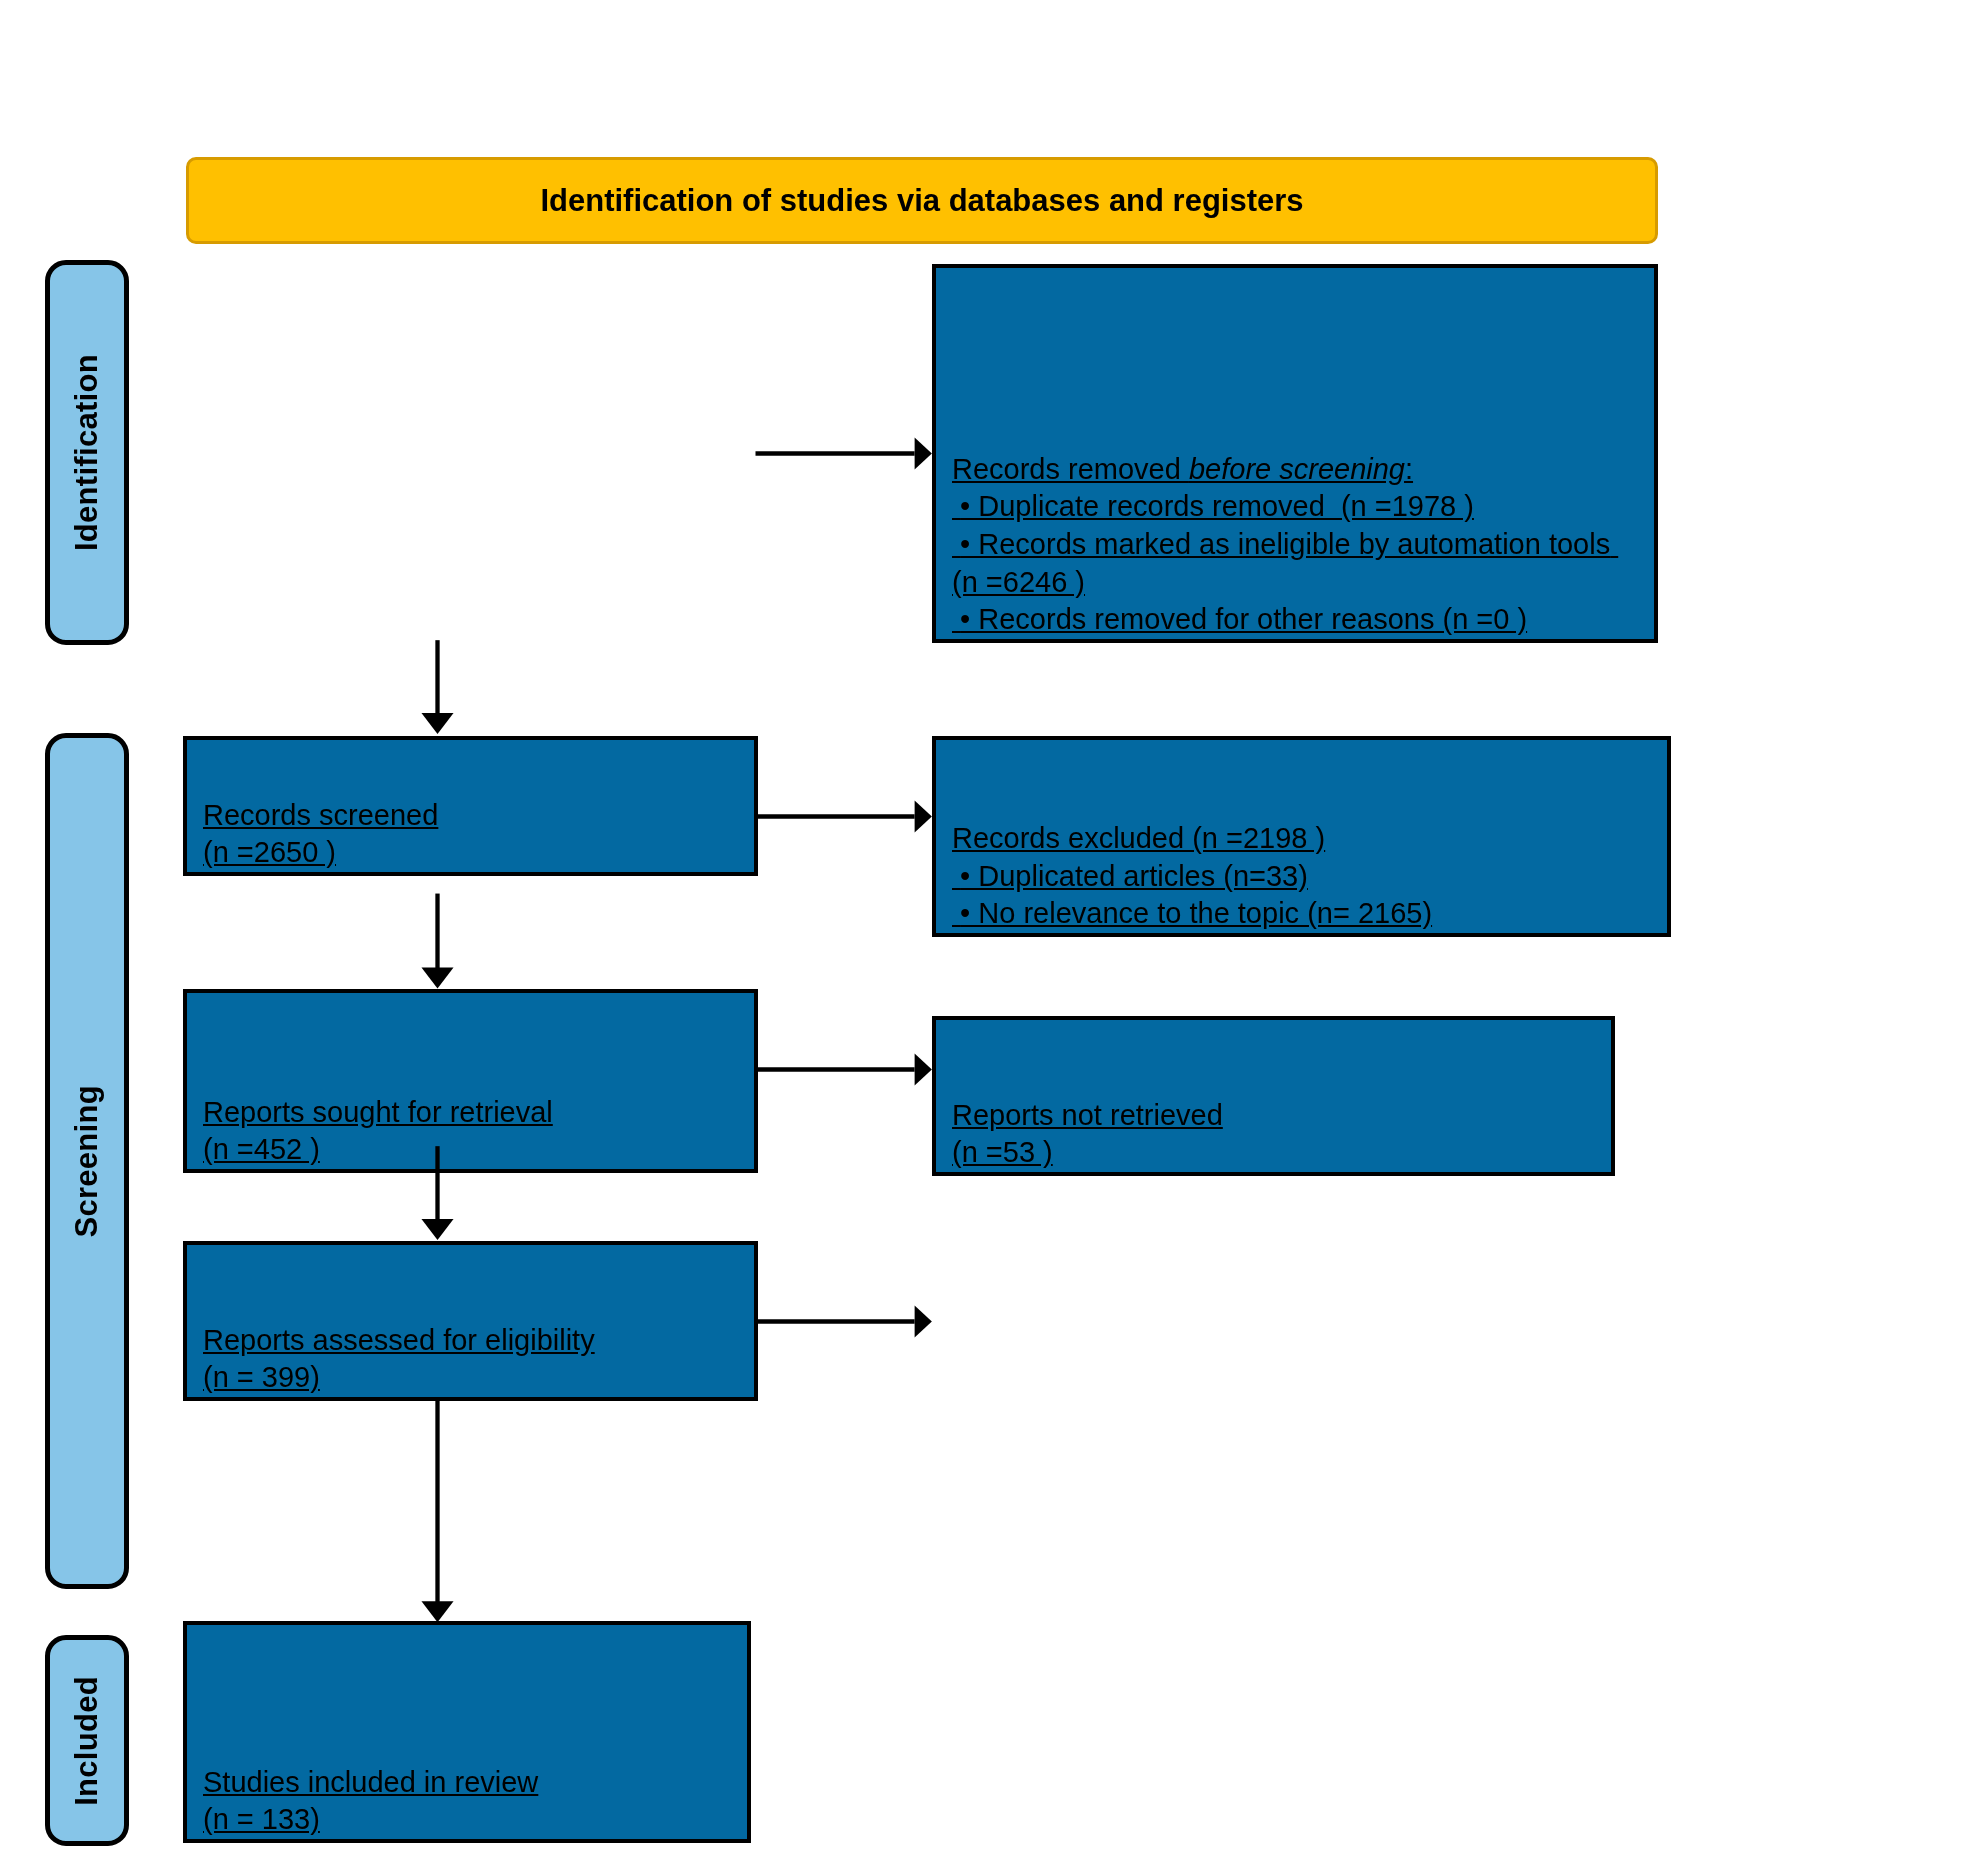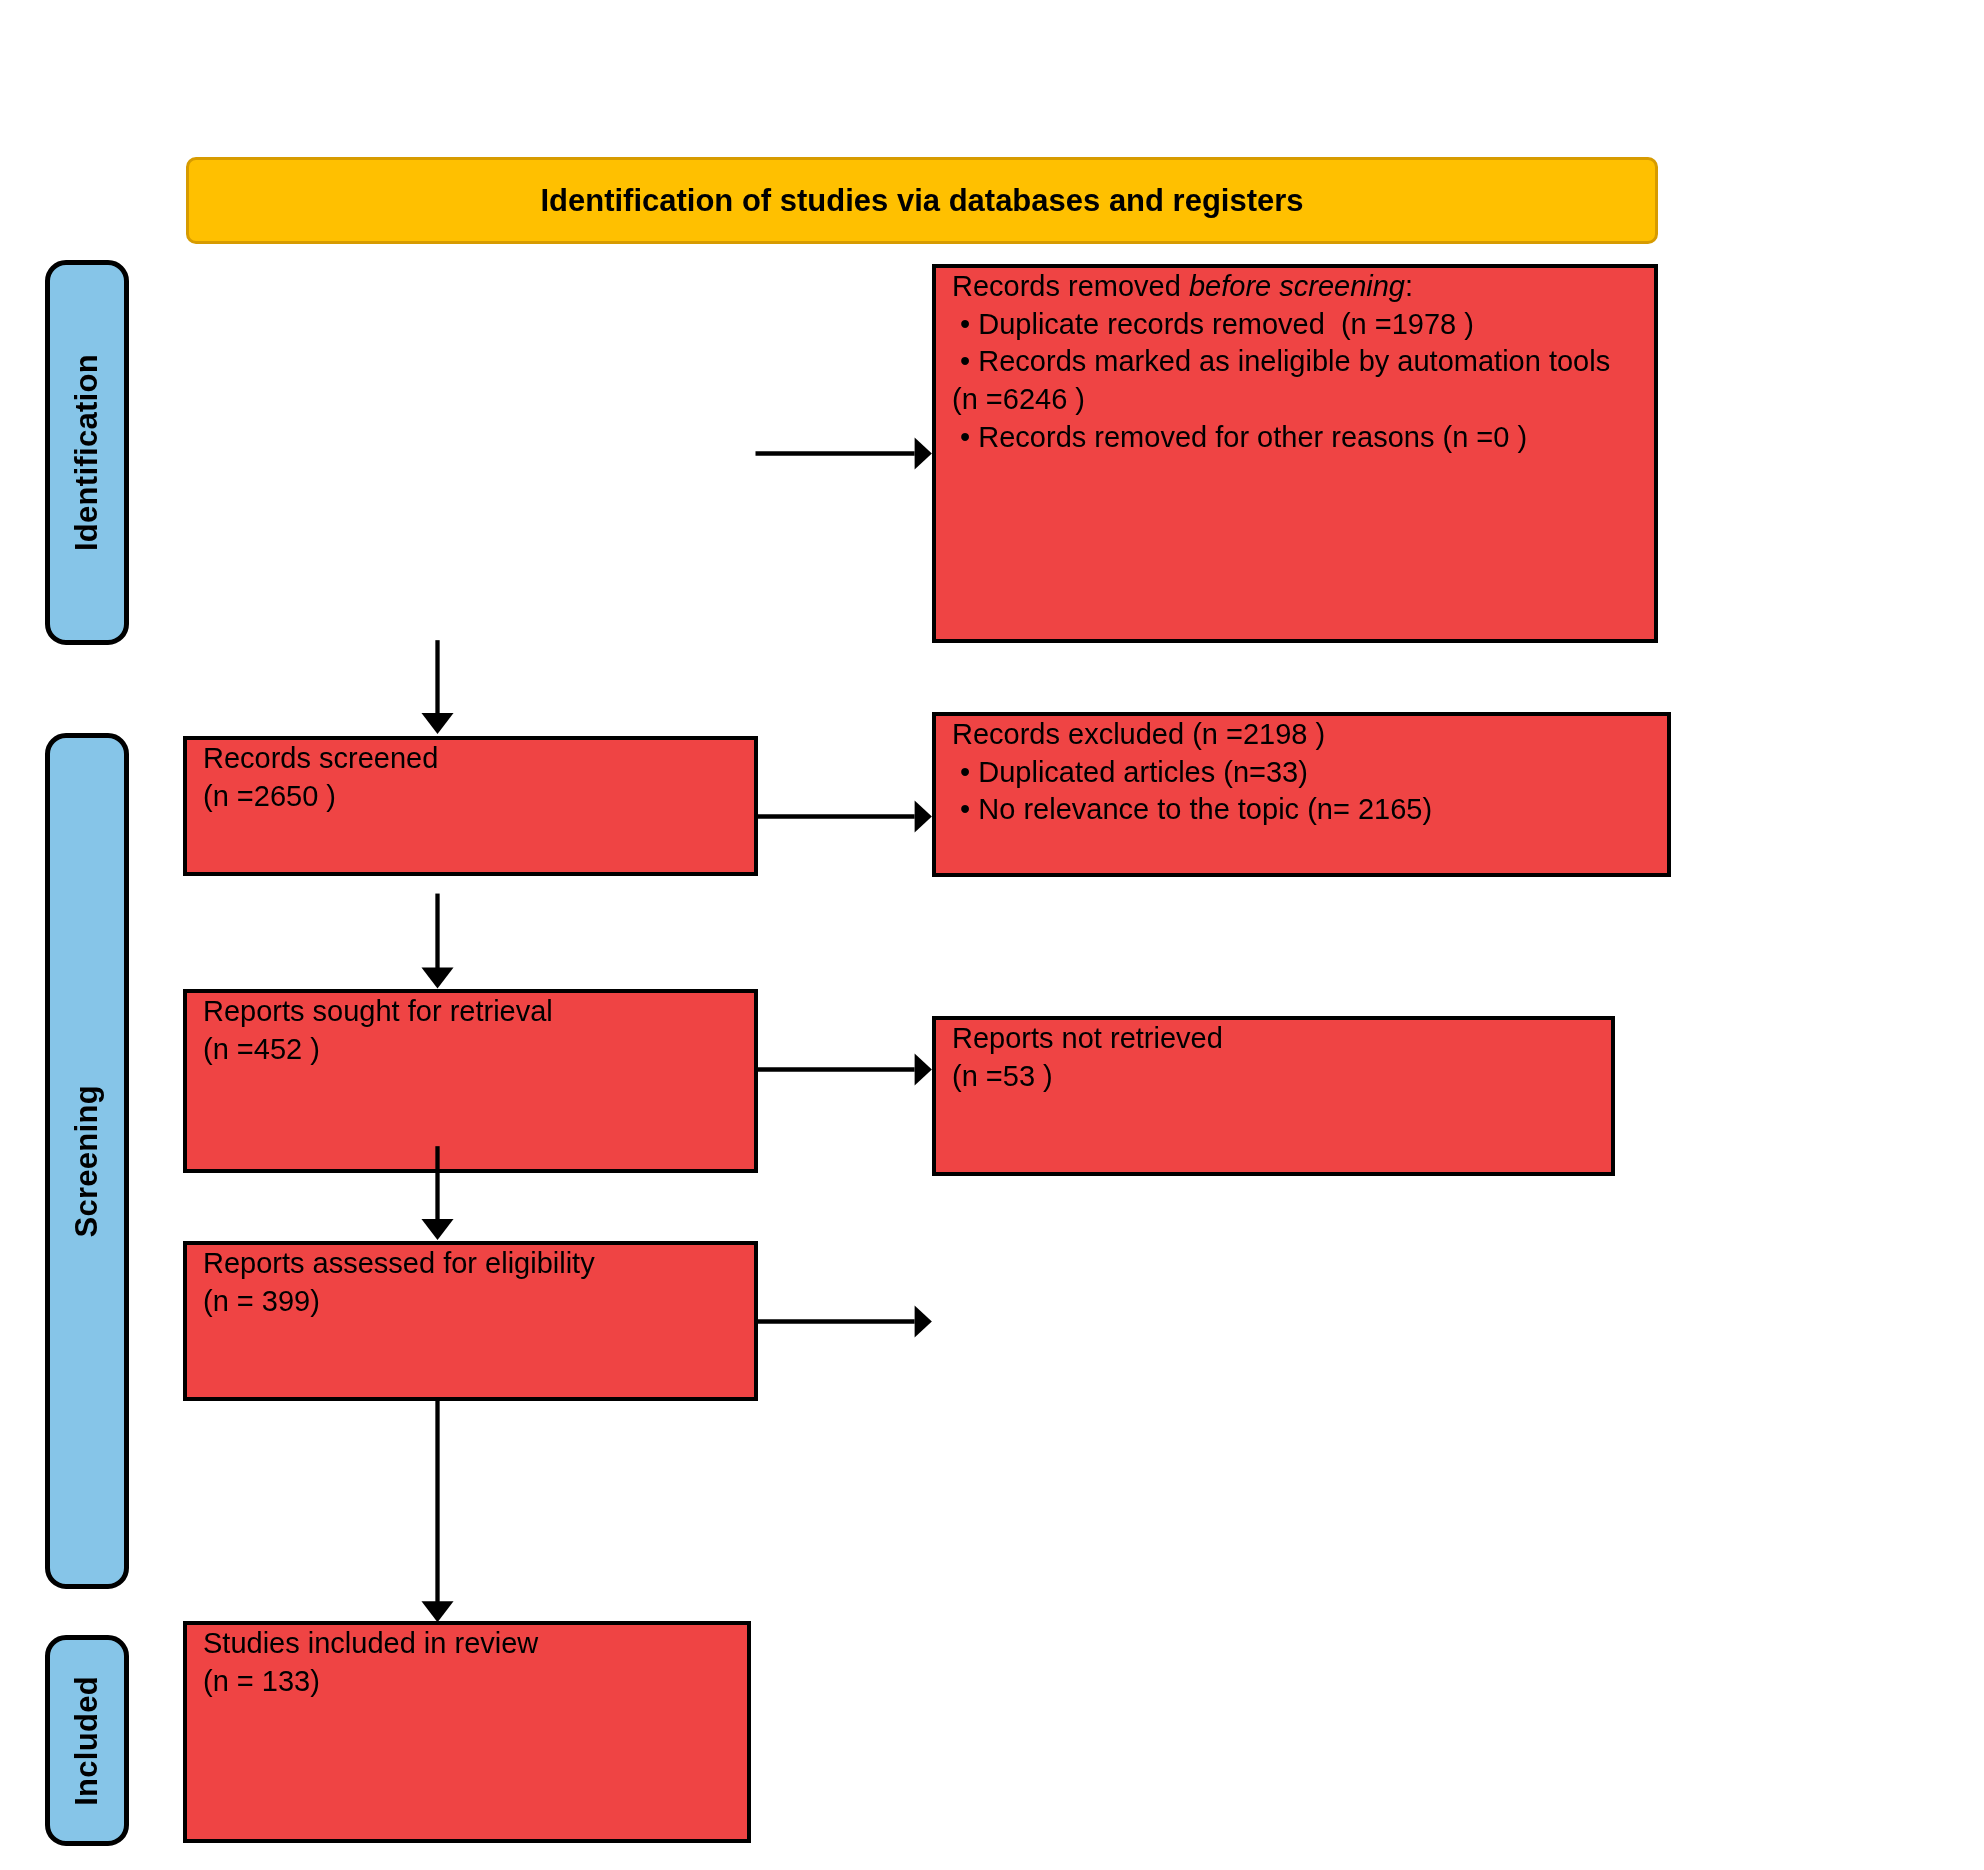--- a/index.html
+++ b/index.html
@@ -69,25 +69,26 @@
     color: #000000;
     white-space: nowrap;
     writing-mode: vertical-rl;
     transform: rotate(180deg);
     letter-spacing: 0.3px;
   }
 
   
   .flow-box {
     position: absolute;
-    background: #ef4444;
+    background: #0369a1;
     border: 4.3px solid #000000;
     box-sizing: border-box;
     display: flex;
-    align-items: flex-start;
+    align-items: flex-end;
+    text-decoration: underline;
   }
   .flow-box-text {
     font-size: 29px;
     line-height: 1.30;
     padding: 0 16px;
     width: 100%;
     box-sizing: border-box;
     white-space: pre-wrap;
     color: #000000;
   }
@@ -132,21 +133,21 @@
 <span> • Duplicate records removed  (n =1978 )</span>
 <span> • Records marked as ineligible by automation tools (n =6246 )</span>
 <span> • Records removed for other reasons (n =0 )</span></div>
   </div>
 
   <div class="flow-box" style="left:183px; top:736px; width:575px; height:140px;">
     <div class="flow-box-text">Records screened
 (n =2650 )</div>
   </div>
 
-  <div class="flow-box" style="left:932px; top:712px; width:739px; height:165px;">
+  <div class="flow-box" style="left:932px; top:736px; width:739px; height:201px;">
     <div class="flow-box-text">Records excluded (n =2198 )
  • Duplicated articles (n=33)
  • No relevance to the topic (n= 2165)</div>
   </div>
 
   <div class="flow-box" style="left:183px; top:989px; width:575px; height:184px;">
     <div class="flow-box-text">Reports sought for retrieval
 (n =452 )</div>
   </div>
 

